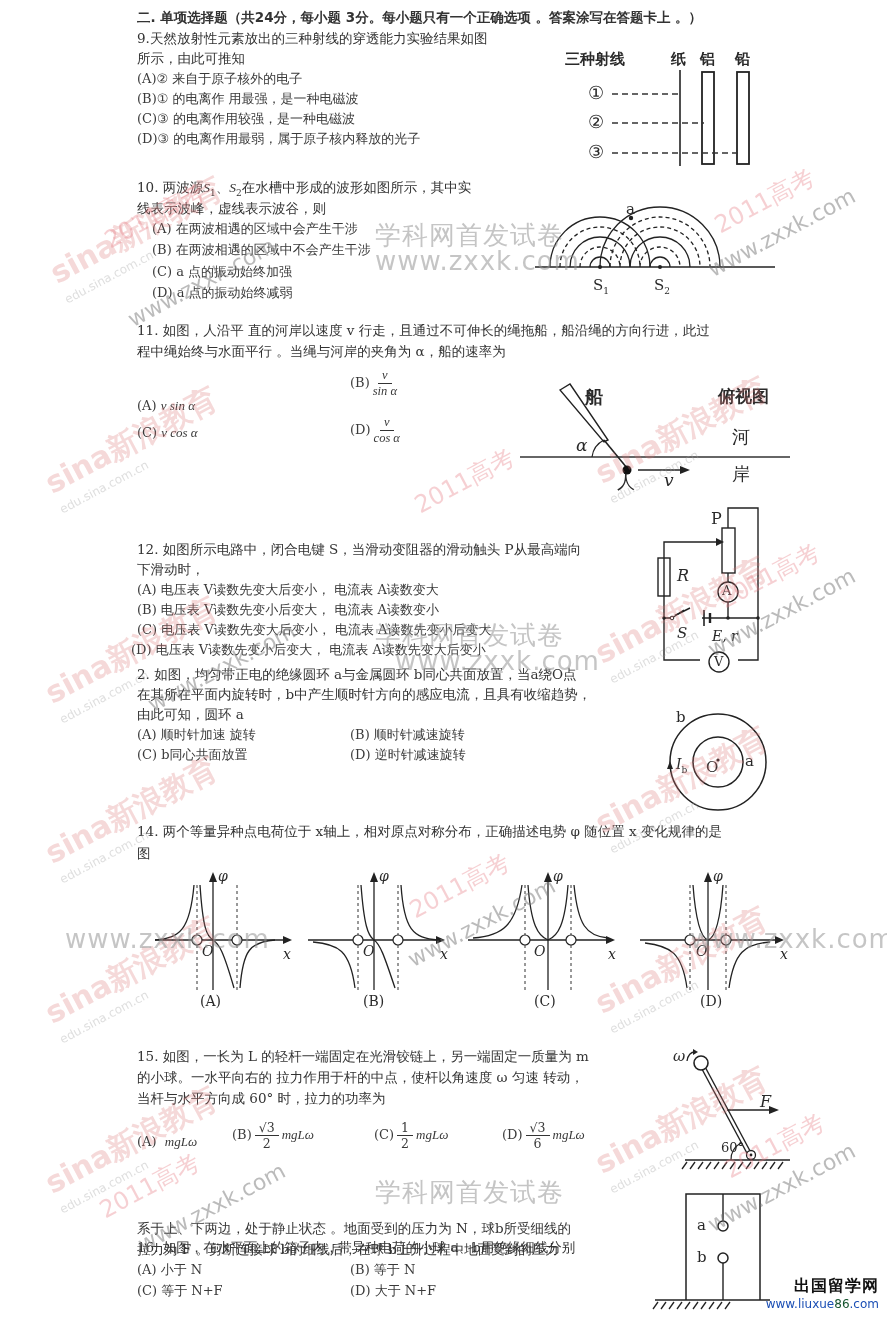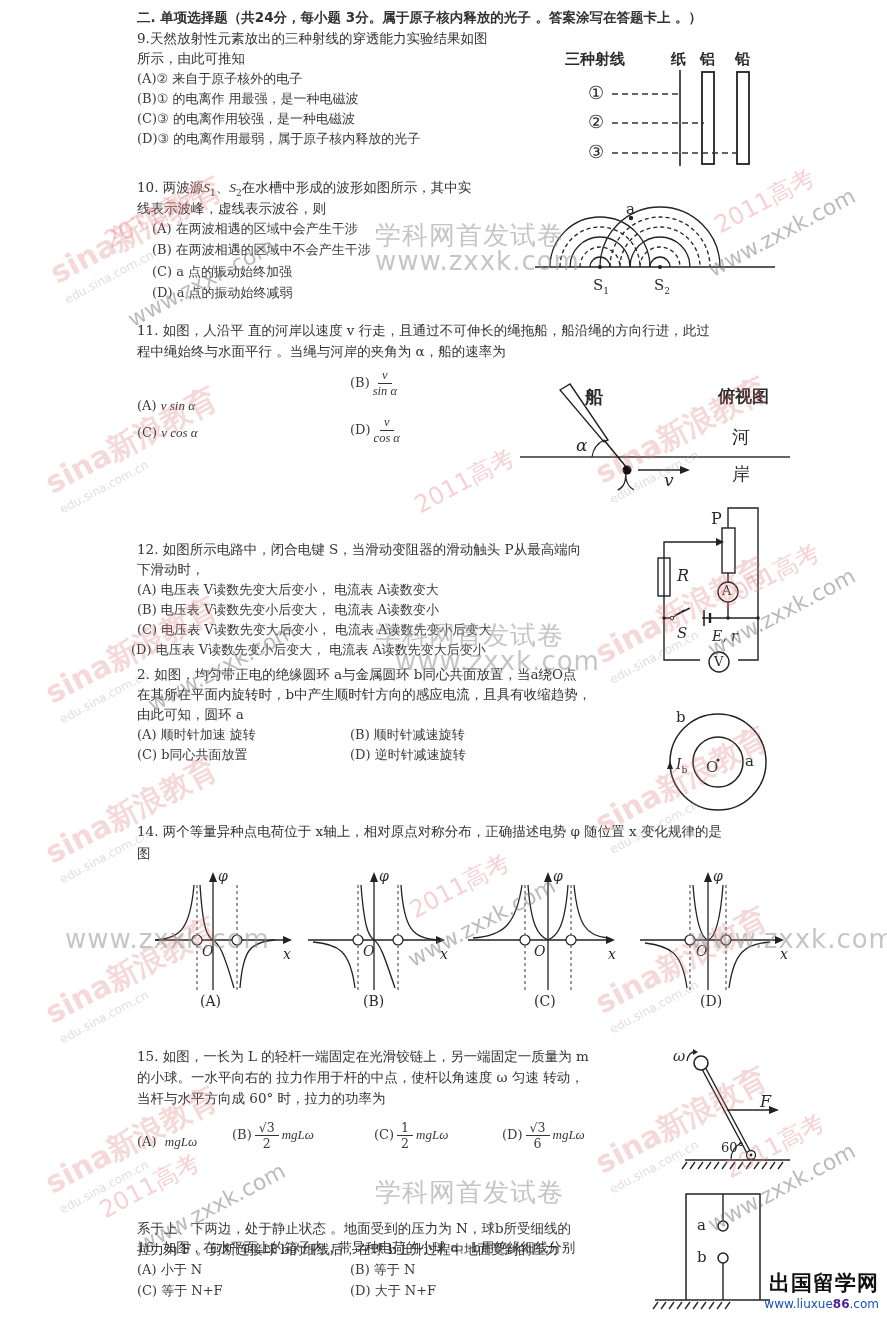--- a/index.html
+++ b/index.html
@@ -13,28 +13,28 @@
   .frac{display:inline-flex;flex-direction:column;align-items:center;vertical-align:middle;margin:0 3px;font-size:12.5px;line-height:15px;}
   .frac .num{border-bottom:1px solid #333;padding:0 4px;}
   .wm{position:absolute;pointer-events:none;white-space:nowrap;font-family:"DejaVu Sans","Liberation Sans",sans-serif;}
   .wm-sina{color:rgba(220,120,120,.28);font-size:30px;font-weight:bold;transform:rotate(-28deg);}
   .wm-sina small{font-size:12px;display:block;color:rgba(160,160,160,.35);font-weight:normal;}
   .wm-zxxk{color:rgba(120,120,120,.5);font-size:22px;transform:rotate(-28deg);}
   .wm-gk{color:rgba(230,120,130,.35);font-size:24px;transform:rotate(-28deg);}
   .wm-banner{color:rgba(150,150,150,.55);font-size:26px;letter-spacing:1px;}
   .svg{position:absolute;overflow:visible;}
   .footer-logo{position:absolute;right:8px;bottom:6px;text-align:right;font-family:"DejaVu Sans","Liberation Sans",sans-serif;}
-  .footer-logo .cn{font-size:21px;font-weight:bold;color:#111;letter-spacing:1px;}
+  .footer-logo .cn{font-size:16px;font-weight:bold;color:#111;letter-spacing:1px;}
   .footer-logo .url{font-size:12px;color:#1b4fb5;}
-  .footer-logo .url b{color:#4c1d95;font-weight:bold;}
+  .footer-logo .url b{color:#14532d;font-weight:normal;}
 </style>
 </head>
 <body>
 
-<div class="t hdr" style="left:137px;top:8px;">二. 单项选择题（共24分，每小题 3分。属于原子核内释放的光子 。答案涂写在答题卡上 。）</div>
+<div class="t hdr" style="left:137px;top:8px;">二. 单项选择题（共24分，每小题 3分。每小题只有一个正确选项 。答案涂写在答题卡上 。）</div>
 
 <div>
   <div class="t" style="left:137px;top:29px;">9.天然放射性元素放出的三种射线的穿透能力实验结果如图</div>
   <div class="t" style="left:137px;top:49px;">所示，由此可推知</div>
   <div class="opt" style="left:137px;top:69px;">(A)② 来自于原子核外的电子</div>
   <div class="opt" style="left:137px;top:89px;">(B)① 的电离作 用最强，是一种电磁波</div>
   <div class="opt" style="left:137px;top:109px;">(C)③ 的电离作用较强，是一种电磁波</div>
   <div class="opt" style="left:137px;top:129px;">(D)③ 的电离作用最弱，属于原子核内释放的光子</div>
 
   <div class="abs" style="left:565px;top:50px;font-size:15px;font-weight:bold;font-family:'DejaVu Sans',sans-serif;">三种射线</div>

